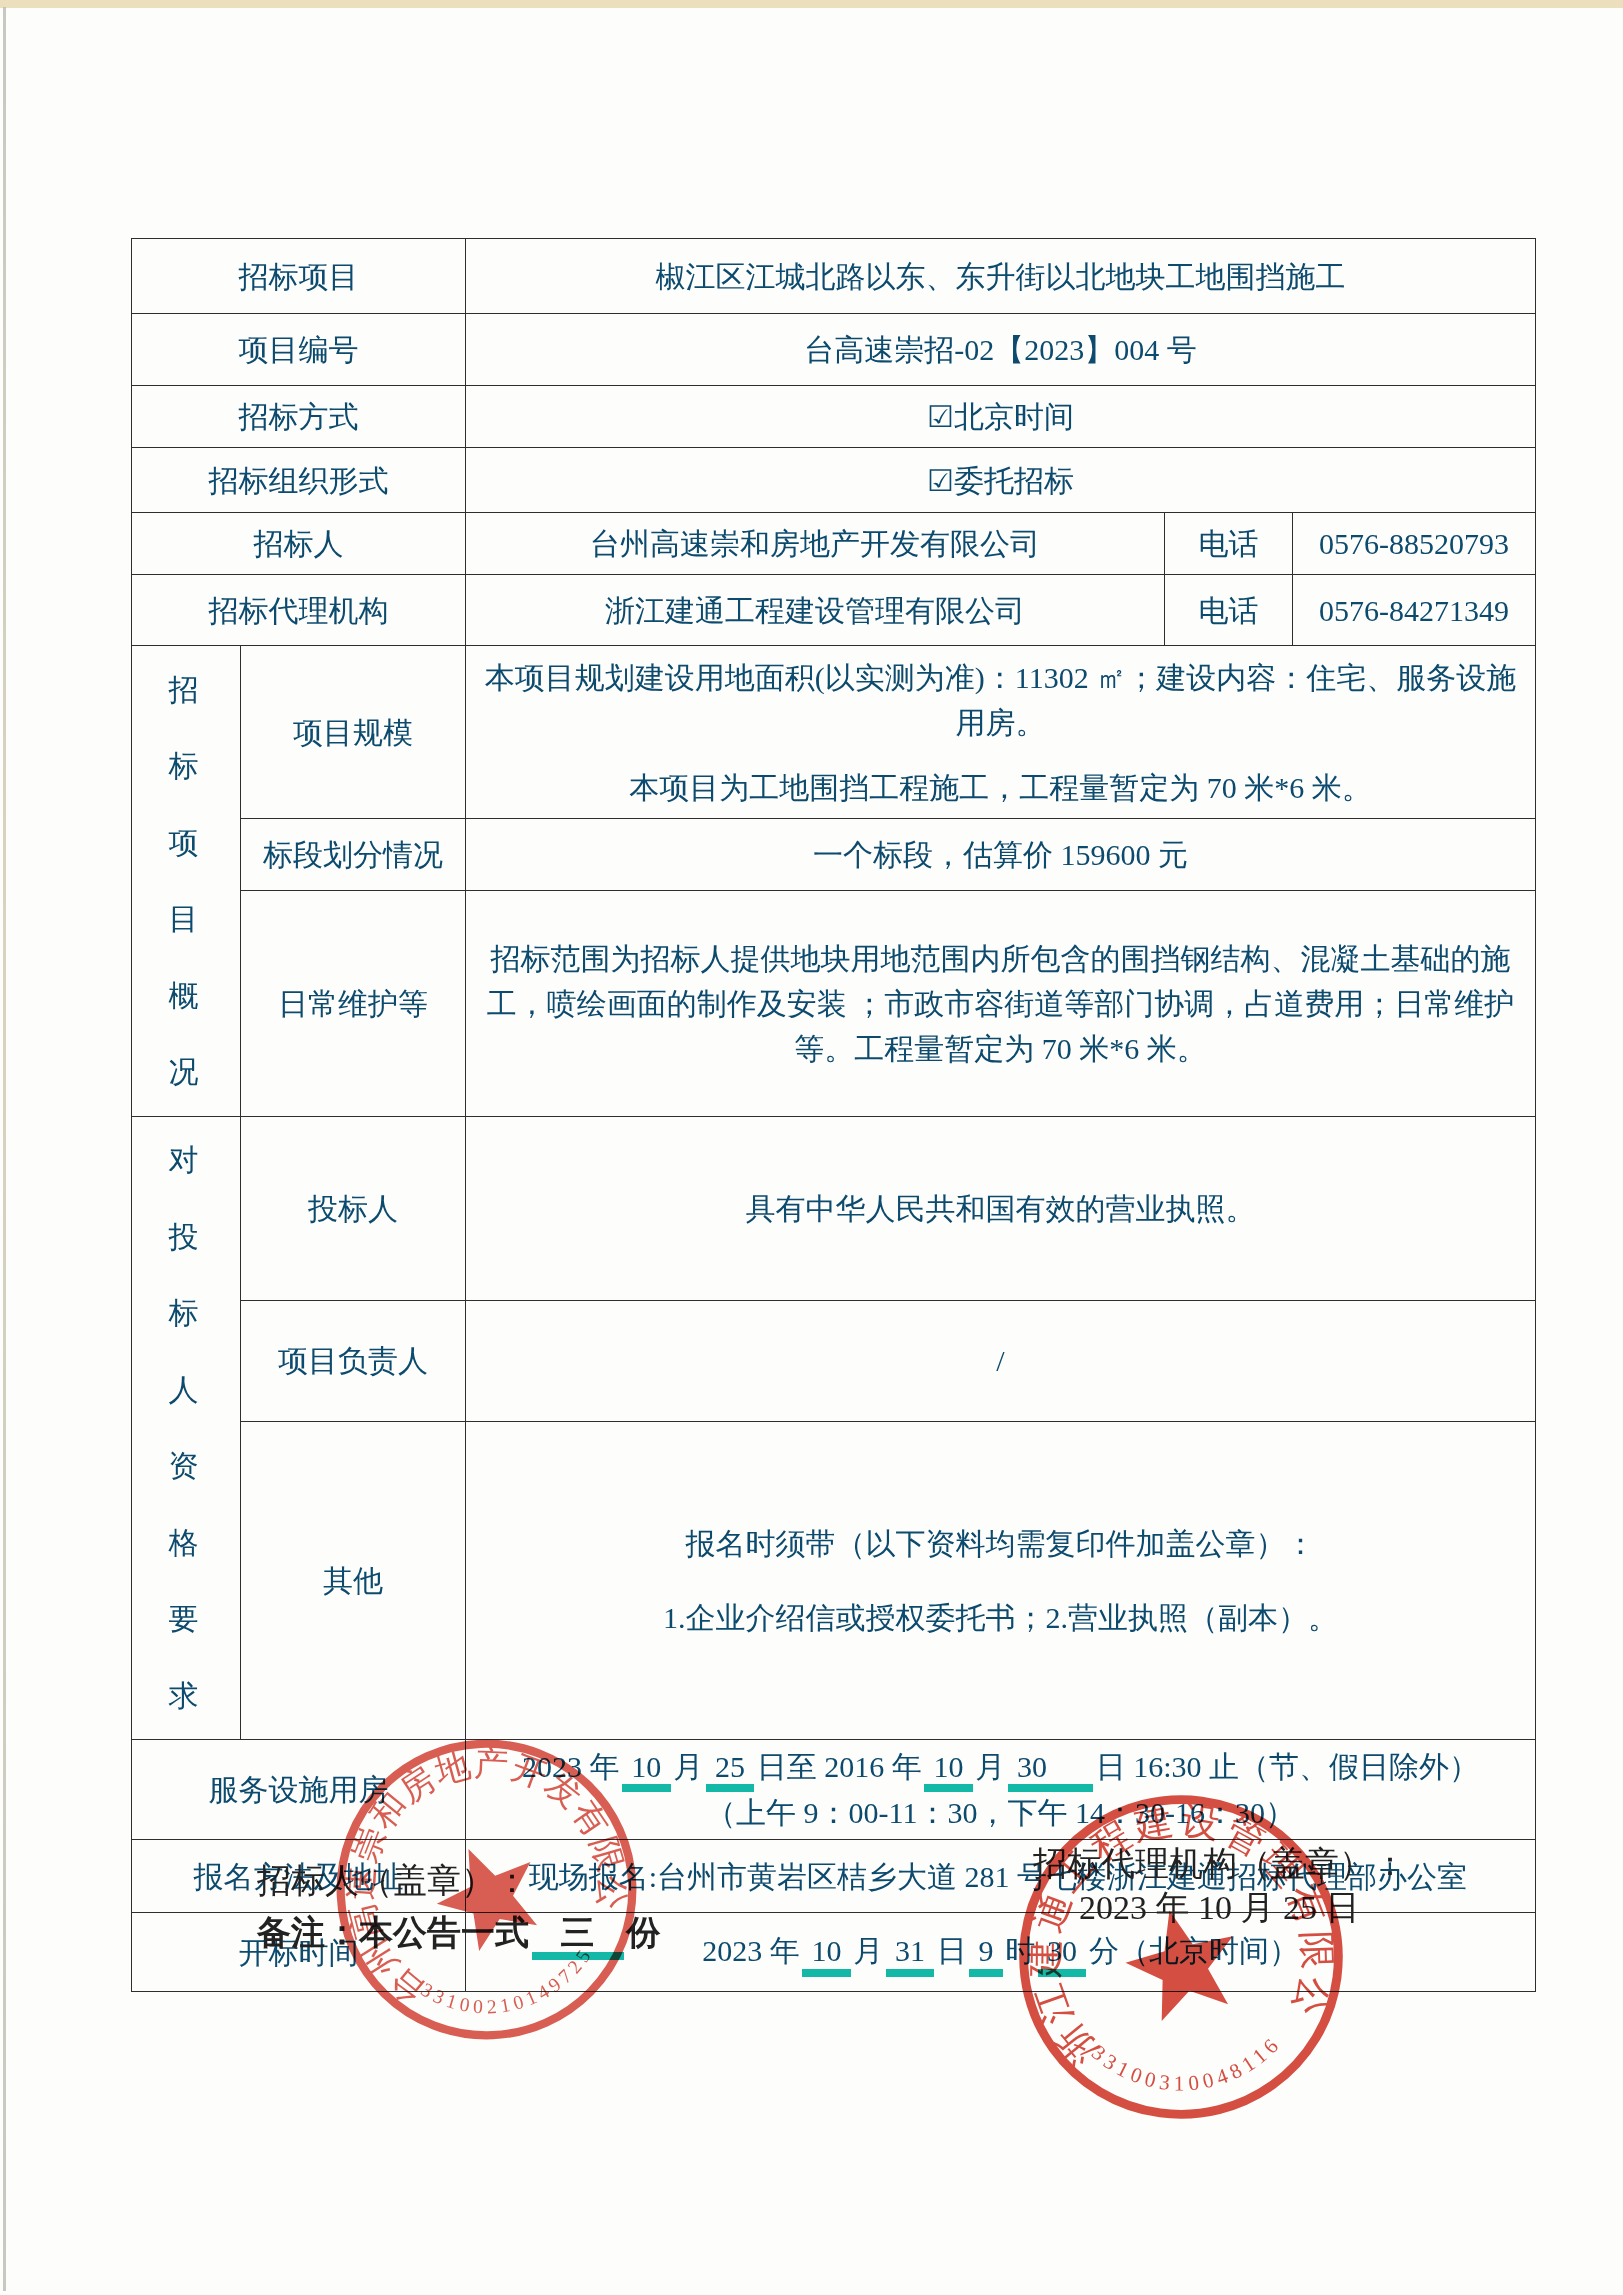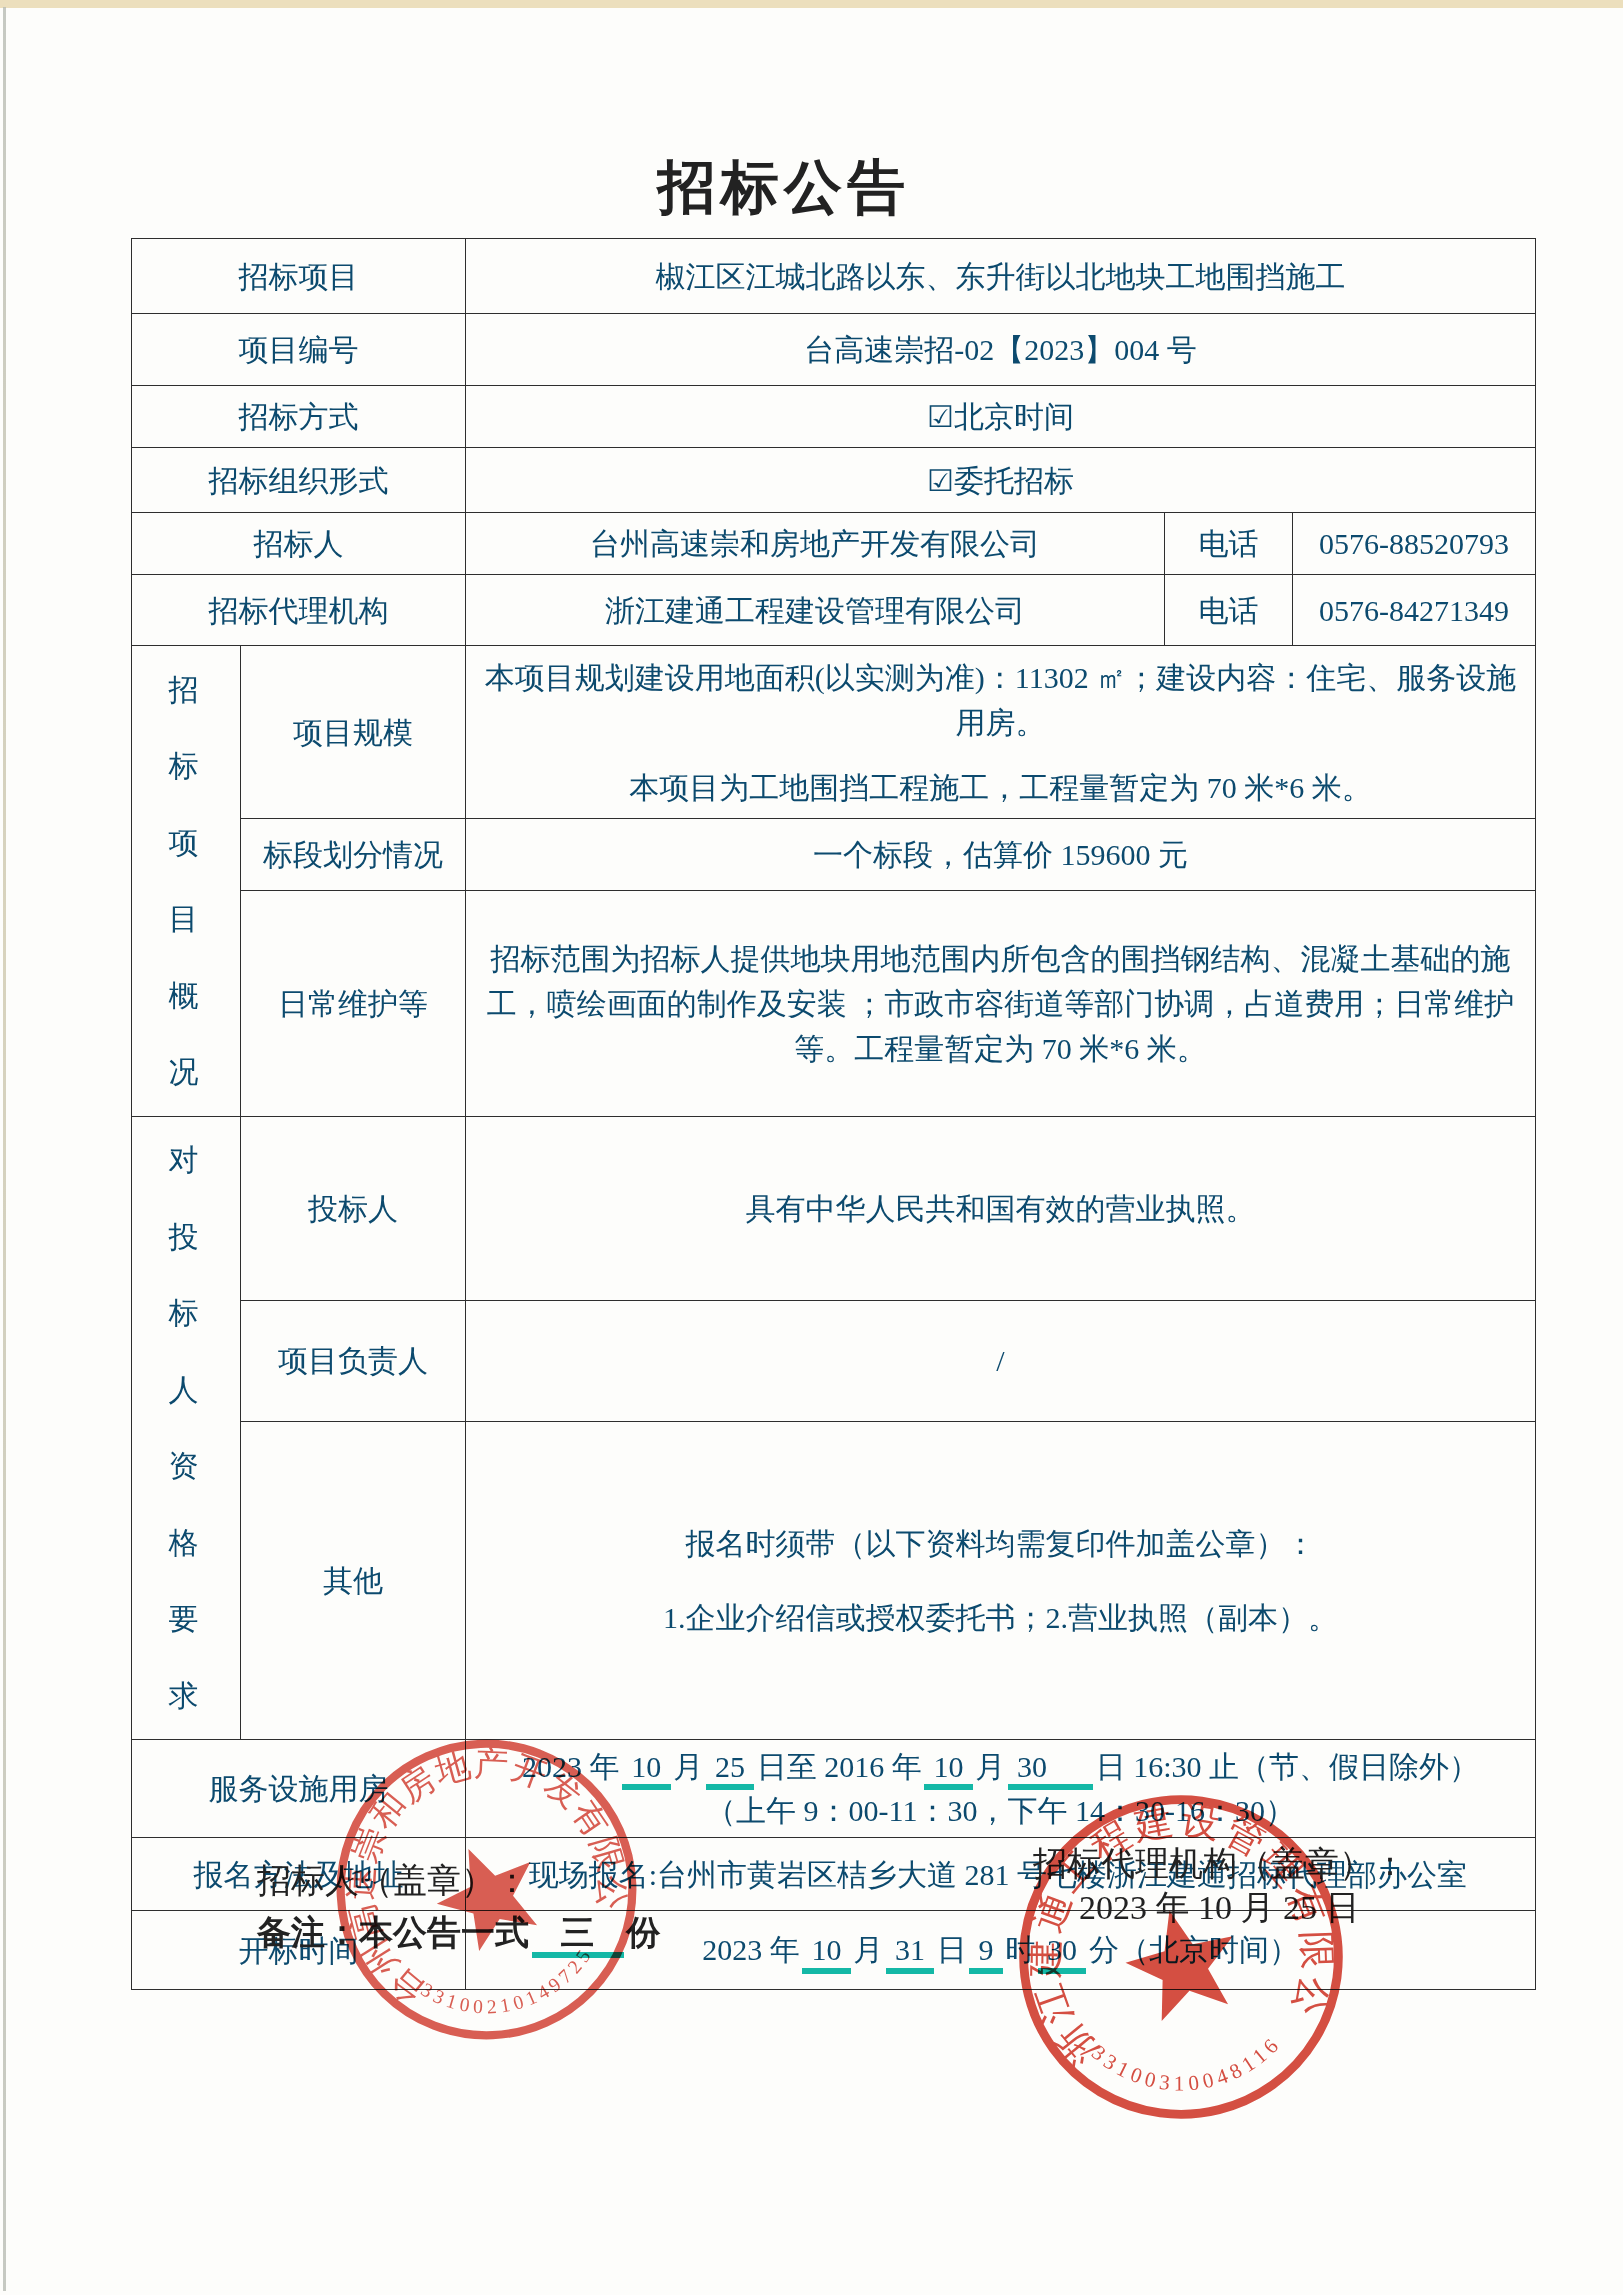--- a/index.html
+++ b/index.html
@@ -33,21 +33,21 @@
     line-height:1.5;
   }
   td.lbl{text-align:center;padding:5.2px 3.9px;}
   td.ctr{text-align:center;}
   td.lft{text-align:center;}
   td.vlabel{text-align:center;padding:5.2px 2.6px;}
   .vwrap{width:68px;margin:0 auto;word-break:break-all;line-height:2.55;letter-spacing:5.2px;text-align:center;}
   .para2{margin-top:20px;}
   .gap2{margin-top:29px;}
   .u{
-    display:inline-block;border-bottom:6px solid #14b8a6;
+    display:inline-block;border-bottom:8px solid #14b8a6;
     padding:0 9.2px;line-height:1.15;margin:0 2.6px;
   }
   .u.wide{padding-right:46px;}
   .nowrap{white-space:nowrap;}
 
   .foot{position:absolute;font-size:34px;color:#222;white-space:nowrap;}
   #f-bidder{left:257px;top:1858px;}
   #f-agency{left:1033px;top:1841px;}
   #f-date{left:1079px;top:1885px;}
   #f-note{left:257px;top:1910px;font-weight:bold;}
@@ -58,21 +58,20 @@
   #stamp-right{left:1008px;top:1786px;width:346px;height:342px;transform:rotate(-14deg);opacity:.9;}
   .stamp text{font-family:"Liberation Serif","DejaVu Serif",serif;}
 </style>
 </head>
 <body>
 
 <div class="page">
   <div class="scan-top"></div>
   <div class="scan-left"></div>
 
-  <div class="title">招标公告</div>
 
   <table class="doc">
     <colgroup>
       <col style="width:109px">
         <col style="width:225px">
         <col style="width:699px">
         <col style="width:128px">
         <col style="width:243px">
     </colgroup>
     <tbody>

